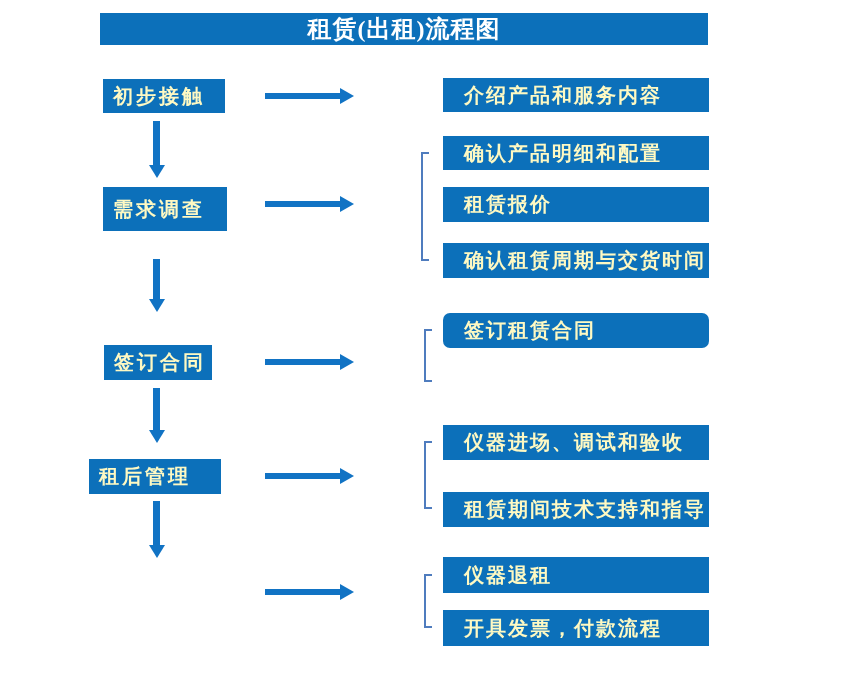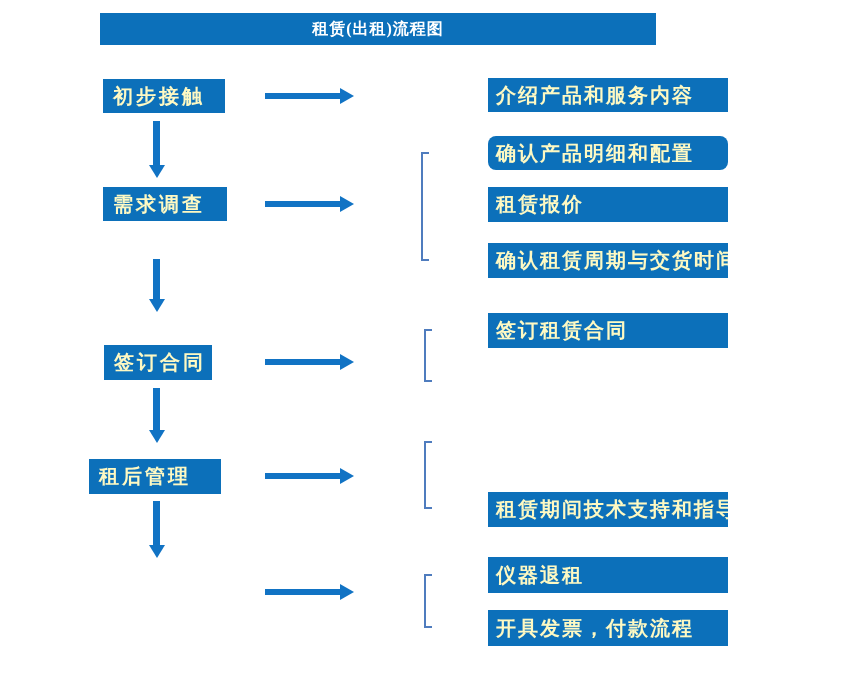--- a/index.html
+++ b/index.html
@@ -4,35 +4,35 @@
 <style>
   html,body { margin:0; padding:0; background:#ffffff; }
   .canvas {
     position:relative;
     width:844px; height:688px;
     background:#ffffff;
     font-family:"Liberation Serif","DejaVu Serif",serif;
     overflow:hidden;
   }
   .title-bar {
-    position:absolute; left:100px; top:13px; width:556px; height:32px;
+    position:absolute; left:100px; top:13px; width:608px; height:32px;
     background:#0C70BA; color:#ffffff;
-    font-size:16px; font-weight:bold; letter-spacing:1px;
+    font-size:24px; font-weight:bold; letter-spacing:1px;
     text-align:center; line-height:32px;
   }
   .box {
     position:absolute;
     background:#0C70BA; color:#fef9c3;
     font-size:20px; font-weight:bold;
     display:flex; align-items:center;
     box-sizing:border-box;
     white-space:nowrap; overflow:hidden;
   }
   .stage  { padding-left:10px; letter-spacing:3px; }
-  .detail { left:443px; width:240px; height:35px; padding-left:8px; letter-spacing:2px;margin-left:45px; }
+  .detail { left:443px; width:266px; height:35px; padding-left:21px; letter-spacing:2px; }
   .harrow {
     position:absolute; left:265px; width:75px; height:6px; background:#1173C4;
   }
   .harrow::after {
     content:""; position:absolute; left:100%; top:50%; transform:translateY(-50%);
     border:solid transparent; border-width:8px 0 8px 14px; border-left-color:#1173C4;
   }
   .varrow {
     position:absolute; left:153px; width:7px; background:#1173C4;
   }
@@ -48,42 +48,43 @@
   }
 </style>
 </head>
 <body>
 
 <div class="canvas">
 
   <div class="title-bar">租赁(出租)流程图</div>
 
   <div class="box stage" style="left:103px; top:79px;  width:122px; height:34px;">初步接触</div>
-  <div class="box stage" style="left:103px; top:187px; width:124px; height:34px;">需求调查</div>
+  <div class="box stage" style="left:103px; top:187px; width:124px; height:44px;">需求调查</div>
   <div class="box stage" style="left:104px; top:345px; width:108px; height:35px;text-align:center;">签订合同</div>
   <div class="box stage" style="left:89px; top:459px; width:132px; height:35px;">租后管理</div>
 
   <div class="varrow" style="top:121px; height:44px;"></div>
   <div class="varrow" style="top:259px; height:40px;"></div>
   <div class="varrow" style="top:388px; height:42px;"></div>
   <div class="varrow" style="top:501px; height:44px;"></div>
 
   <div class="harrow" style="top:93px;"></div>
   <div class="harrow" style="top:201px;"></div>
   <div class="harrow" style="top:359px;"></div>
   <div class="harrow" style="top:473px;"></div>
   <div class="harrow" style="top:589px;"></div>
 
   <div class="bracket" style="left:421px; top:152px; height:109px;"></div>
   <div class="bracket" style="left:424px; top:329px; height:53px;"></div>
   <div class="bracket" style="left:424px; top:441px; height:68px;"></div>
   <div class="bracket" style="left:424px; top:574px; height:54px;"></div>
 
   <div class="box detail" style="top:78px;  height:34px;">介绍产品和服务内容</div>
-  <div class="box detail" style="top:136px; height:34px;border-radius:8px;">确认产品明细和配置</div>
+  <div class="box detail" style="top:136px; height:34px;">确认产品明细和配置</div>
   <div class="box detail" style="top:243px;">确认租赁周期与交货时间</div>
   <div class="box detail" style="top:187px;">租赁报价</div>
-  <div class="box detail" style="top:313px;">签订租赁合同</div>
+  <div class="box detail" style="top:313px;border-radius:7px;">签订租赁合同</div>
+  <div class="box detail" style="top:425px;">仪器进场、调试和验收</div>
   <div class="box detail" style="top:492px;">租赁期间技术支持和指导</div>
   <div class="box detail" style="top:557px; height:36px;text-align:right;">仪器退租</div>
   <div class="box detail" style="top:610px; height:36px;">开具发票，付款流程</div>
 
 </div>
 
 </body></html>

